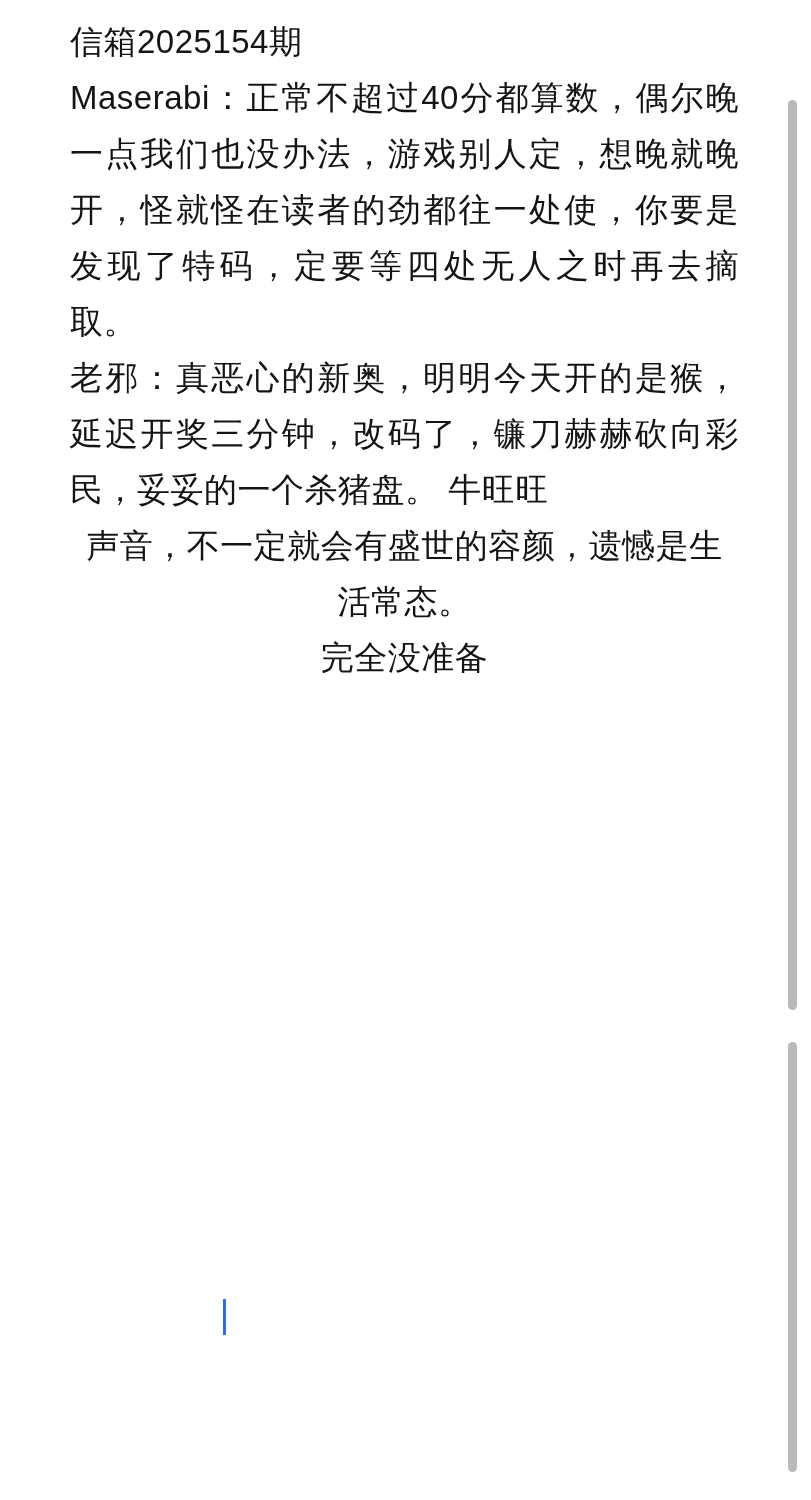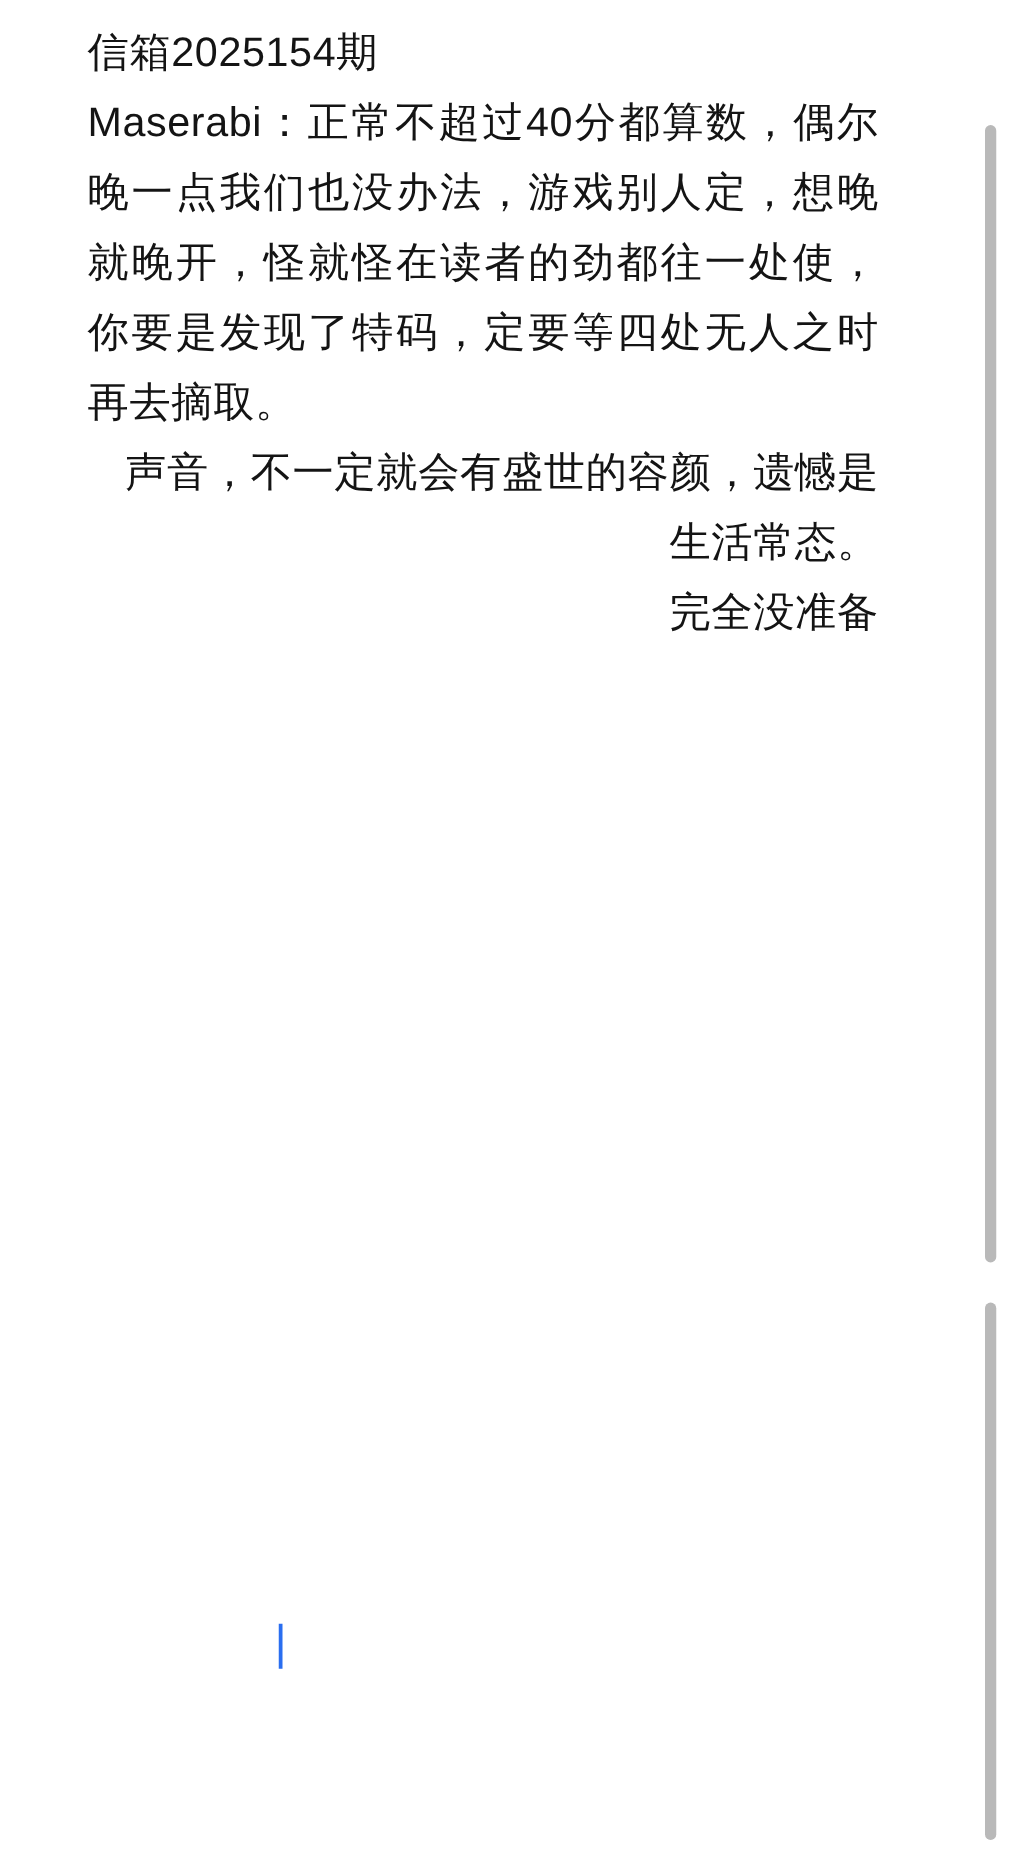--- a/index.html
+++ b/index.html
@@ -13,41 +13,41 @@
     font-family: "Liberation Sans", "DejaVu Sans", sans-serif;
     color: #1a1a1a;
     overflow: hidden;
     position: relative;
   }
   .page {
     position: relative;
     width: 811px;
     height: 1500px;
     box-sizing: border-box;
-    padding: 14px 108px 0 70px;
+    padding: 14px 72px 0 70px;
   }
   .title {
     font-size: 33px;
     line-height: 56px;
     letter-spacing: 0.5px;
     color: #141414;
     white-space: nowrap;
   }
   .para {
     font-size: 33px;
     line-height: 56px;
     letter-spacing: 0.5px;
     color: #141414;
     text-align: justify;
     text-justify: inter-ideograph;
     word-break: break-word;
     margin: 0;
   }
   .para.nowrapish {
-    text-align: right;
+    text-align: center;
   }
   
   .caret-wrap {
     position: relative;
   }
   .caret {
     position: absolute;
     left: 153px;
     top: 1229px;
     width: 3px;
@@ -67,20 +67,21 @@
 </style>
 </head>
 <body>
 
 <div class="page">
 
   <div class="title">信箱2025154期</div>
 
   <div class="caret-wrap">
     <p class="para">Maserabi：正常不超过40分都算数，偶尔晚一点我们也没办法，游戏别人定，想晚就晚开，怪就怪在读者的劲都往一处使，你要是发现了特码，定要等四处无人之时再去摘取。</p>
+    <p class="para">老邪：真恶心的新奥，明明今天开的是猴，延迟开奖三分钟，改码了，镰刀赫赫砍向彩民，妥妥的一个杀猪盘。 牛旺旺</p>
     <p class="para nowrapish">声音，不一定就会有盛世的容颜，遗憾是生活常态。</p>
     <p class="para nowrapish">完全没准备</p>
     <span class="caret"></span>
   </div>
 
   <div class="scroll-track scroll-a"></div>
   <div class="scroll-track scroll-b"></div>
 
 </div>
 

